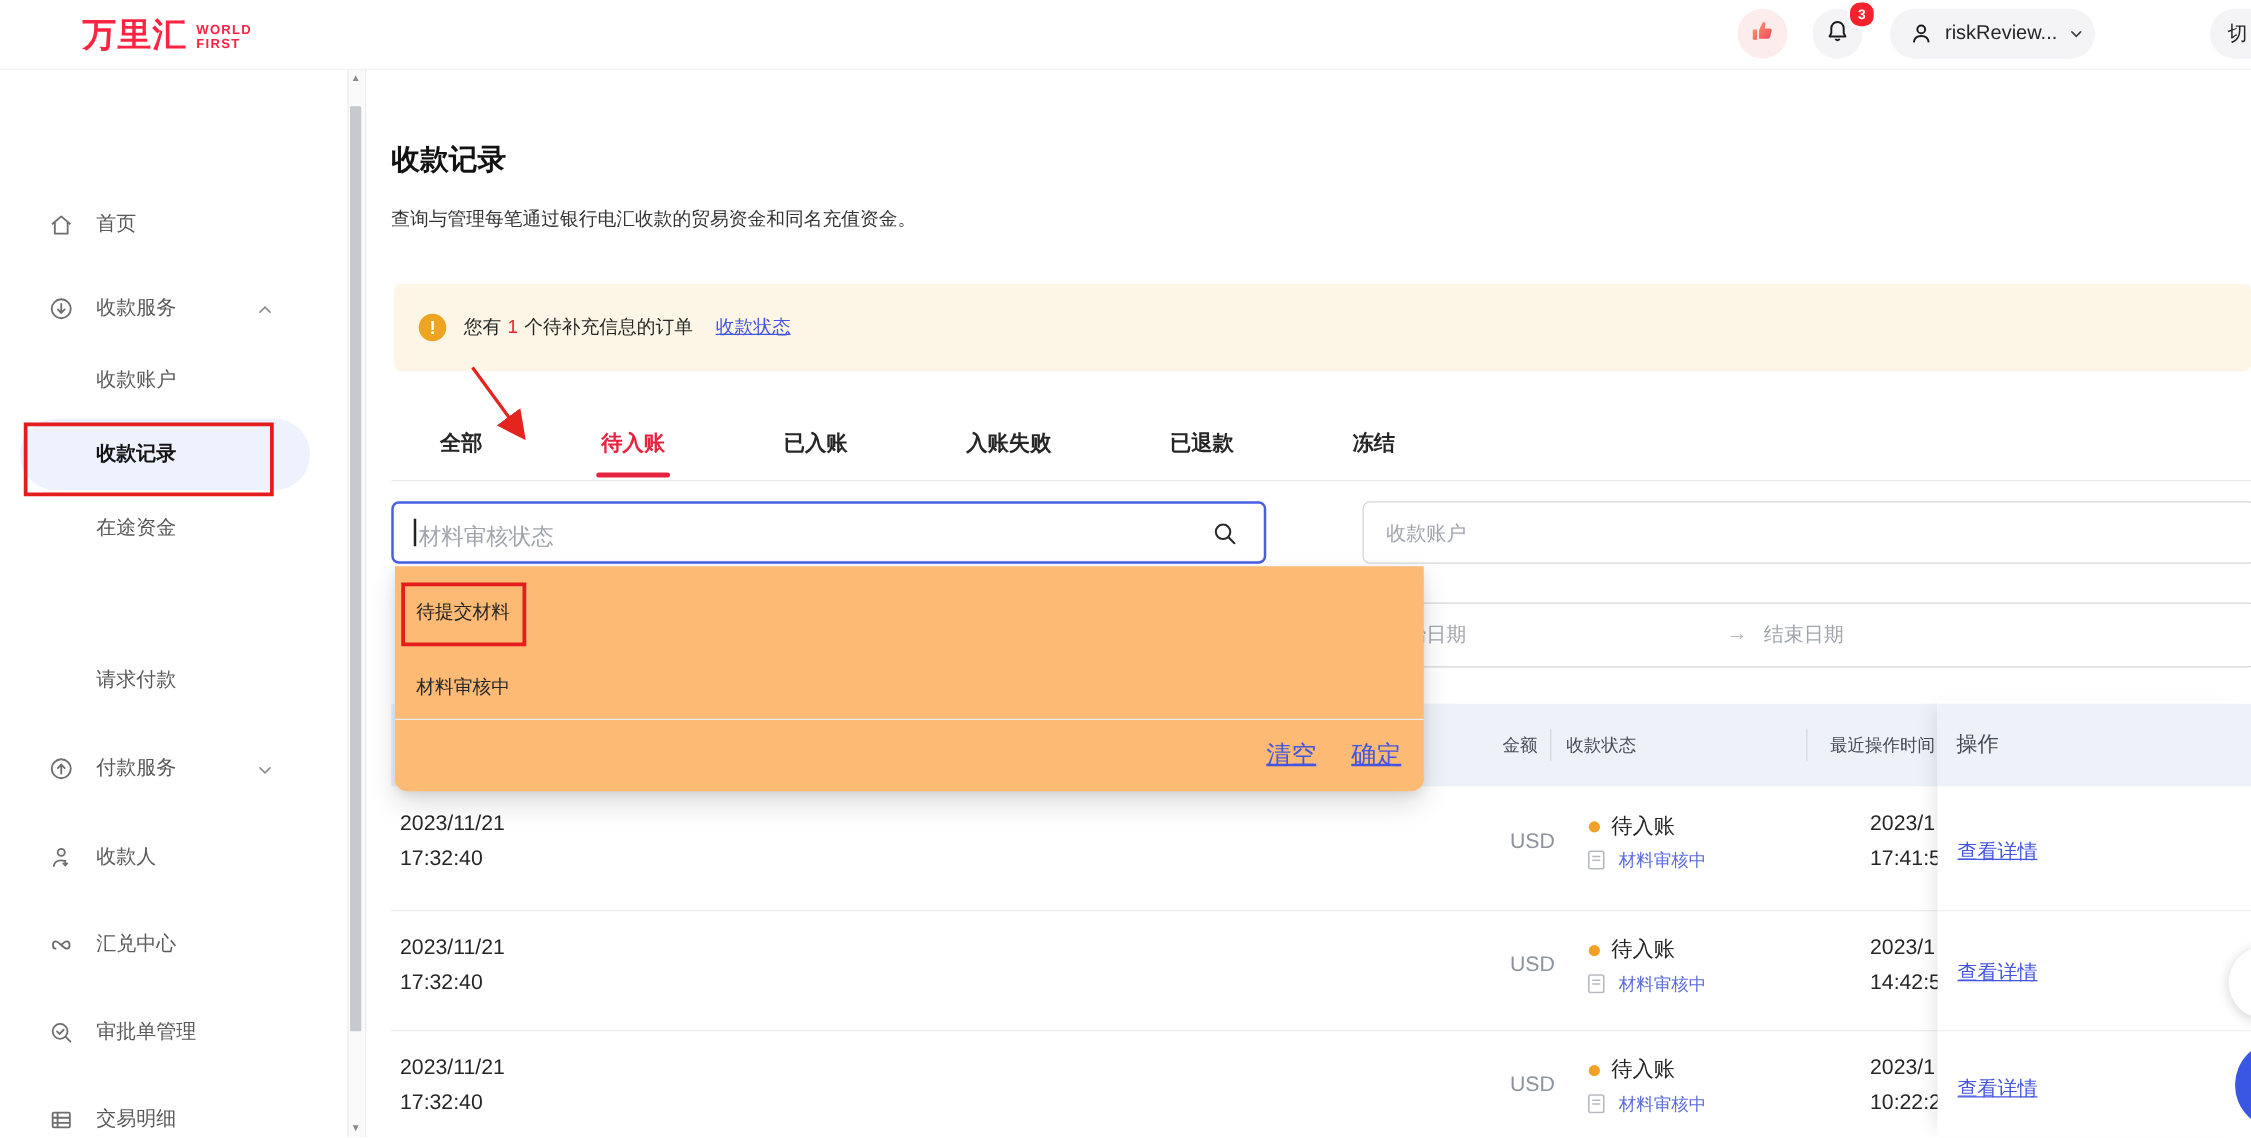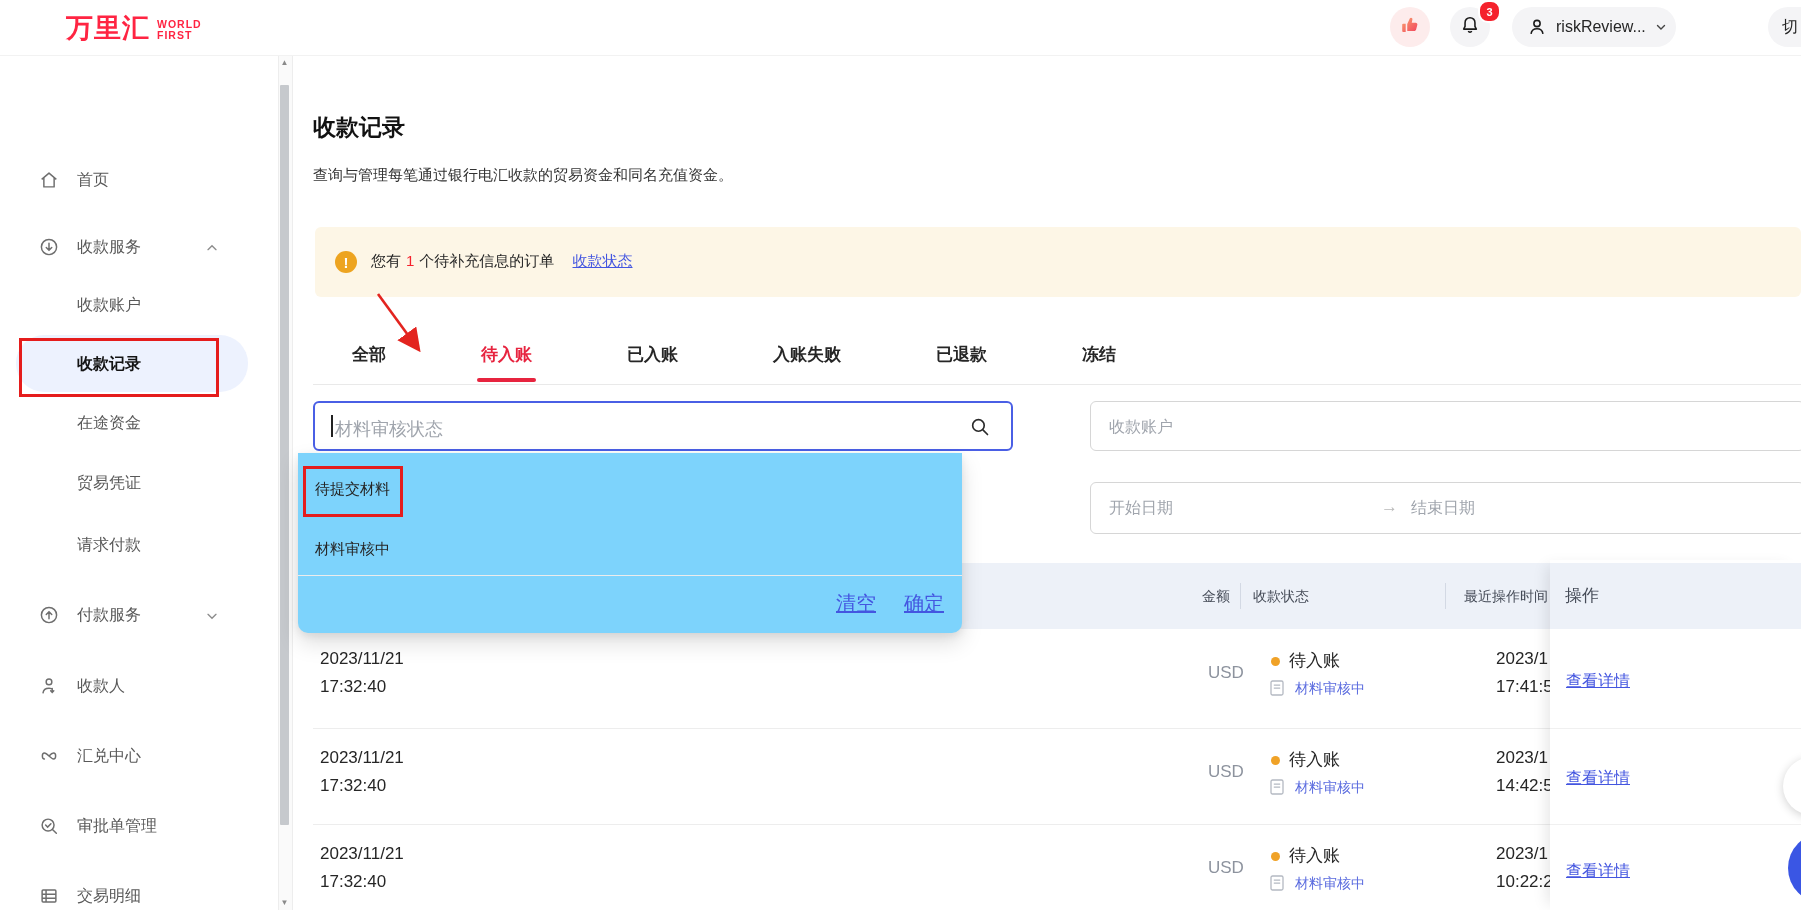--- a/index.html
+++ b/index.html
@@ -59,21 +59,21 @@
   .combo .ph{position:absolute;left:20px;top:14px;}
   .search-ico{position:absolute;right:20px;top:13px;width:22px;height:22px;}
   .tinput{position:absolute;background:#fff;border:1px solid #d6d6d6;border-radius:6px;box-sizing:border-box;z-index:2;cursor:text;}
   .acct{left:1090px;top:401px;width:715px;height:50px;}
   .dates{left:1090px;top:482px;width:715px;height:52px;}
   .tinput .ph{position:absolute;left:18px;top:15px;font-size:16px;}
   .dates .arrow{position:absolute;left:290px;top:14px;font-size:17px;color:#b9b9b9;}
   .dates .ph2{position:absolute;left:320px;top:15px;font-size:16px;color:#a0a5ad;}
 
   
-  .dropdown{position:absolute;left:298px;top:453px;width:664px;height:180px;background:#7dd3fc;border-radius:0 0 10px 10px;
+  .dropdown{position:absolute;left:316px;top:453px;width:823px;height:180px;background:#fdba74;border-radius:0 0 10px 10px;
     box-shadow:0 10px 22px rgba(0,0,0,.13),0 3px 8px rgba(0,0,0,.08);z-index:30;}
   .opt{position:absolute;left:0;width:100%;height:44px;display:flex;align-items:center;padding-left:17px;box-sizing:border-box;font-size:15px;color:#262626;cursor:pointer;}
   .opt1{top:14px;}
   .opt2{top:74px;}
   .dd-divider{position:absolute;left:0;right:0;top:122px;height:1px;background:#ececec;}
   .dd-footer{position:absolute;left:0;right:0;top:123px;height:55px;display:flex;justify-content:flex-end;align-items:center;gap:28px;padding-right:18px;box-sizing:border-box;}
   .dd-link{font-size:20px;color:#4456e0;text-decoration:underline;cursor:pointer;}
   .ann-box-opt{position:absolute;left:5px;top:13px;width:94px;height:45px;border:3px solid #e51c1c;pointer-events:none;z-index:2;}
 
   
@@ -190,23 +190,20 @@
     <div class="side-item sel" style="top:287px">
       <span class="side-pill"></span>
       <span class="side-label onpill">收款记录</span>
       <span class="ann-box-side"></span>
     </div>
 
     <div class="side-item" style="top:346px">
       <span class="side-label">在途资金</span>
     </div>
 
-    <div class="side-item" style="top:406px">
-      <span class="side-label">贸易凭证</span>
-    </div>
 
     <div class="side-item" style="top:468px">
       <span class="side-label">请求付款</span>
     </div>
 
     <div class="side-item" style="top:538px">
       <span class="side-ico">
         <svg width="22" height="22" viewBox="0 0 24 24" fill="none" stroke="#6e6e6e" stroke-width="1.6" stroke-linecap="round">
             <circle cx="12" cy="12" r="8.3"></circle>
             <path d="M12 16.2V8.8M9 11.4l3-3 3 3"></path>

